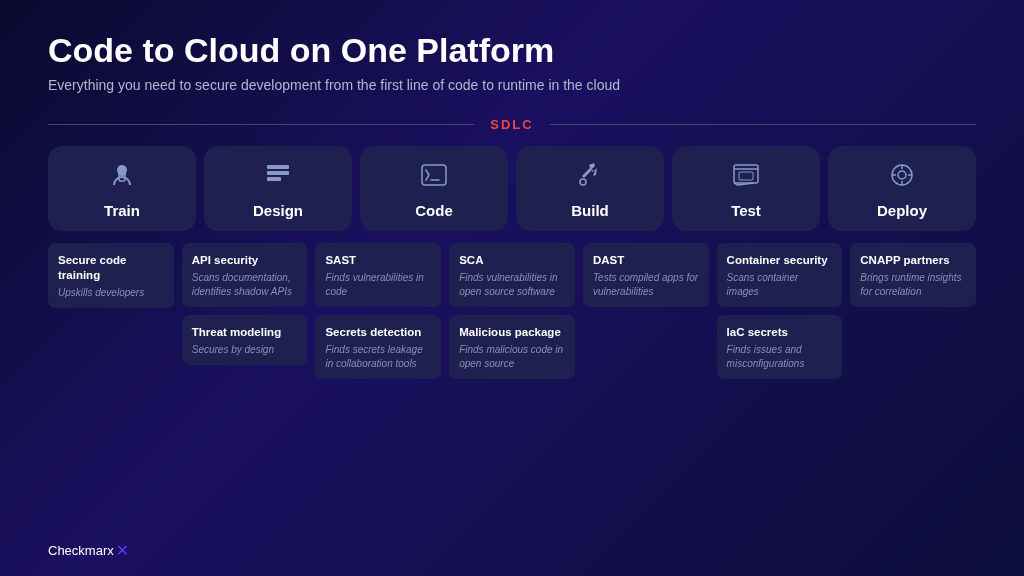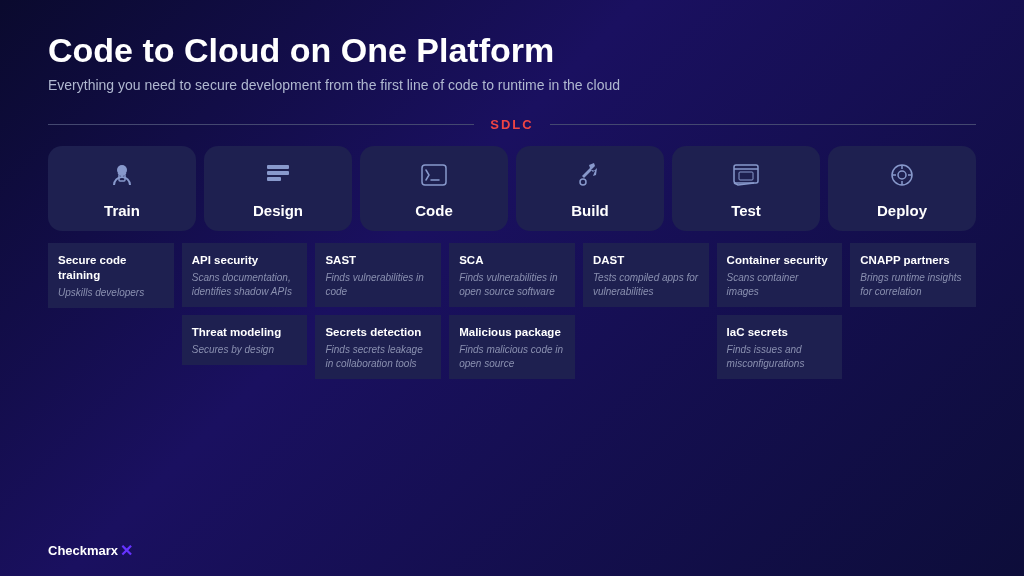--- a/index.html
+++ b/index.html
@@ -102,21 +102,21 @@
     .detail-col {
       flex: 1;
       display: flex;
       flex-direction: column;
       gap: 8px;
       min-width: 0;
     }
 
     .detail-card {
       background: #1e2050;
-      border-radius: 0;
+      border-radius: 7px;
       padding: 10px 10px 8px 10px;
     }
 
     .detail-title {
       font-size: 11.5px;
       font-weight: 700;
       color: #fff;
       margin-bottom: 3px;
       line-height: 1.3;
     }
@@ -126,21 +126,21 @@
       color: #8a90b0;
       line-height: 1.4;
       font-style: italic;
     }
 
     .checkmarx-logo {
       position: absolute;
       bottom: 16px;
       left: 48px;
       font-size: 13px;
-      font-weight: 700;
+      font-weight: 400;
       color: #fff;
       display: flex;
       align-items: center;
       gap: 2px;
     }
 
     .checkmarx-x {
       color: #6633ff;
       font-size: 16px;
     }

